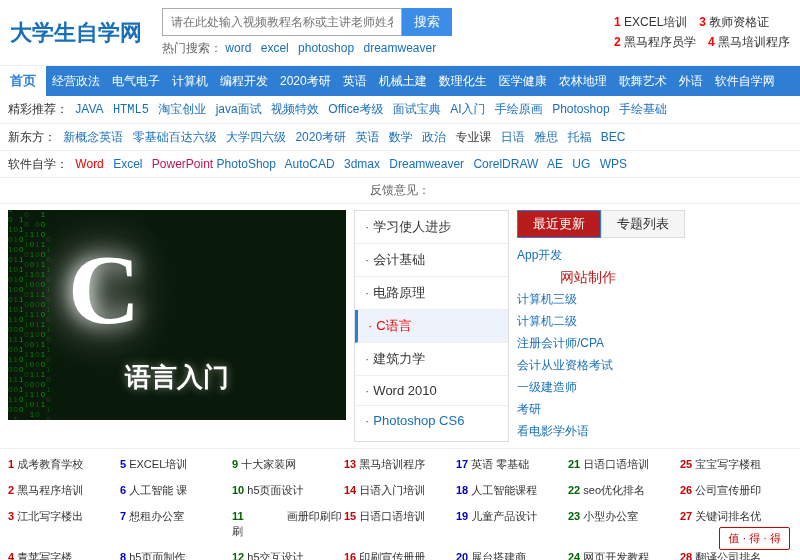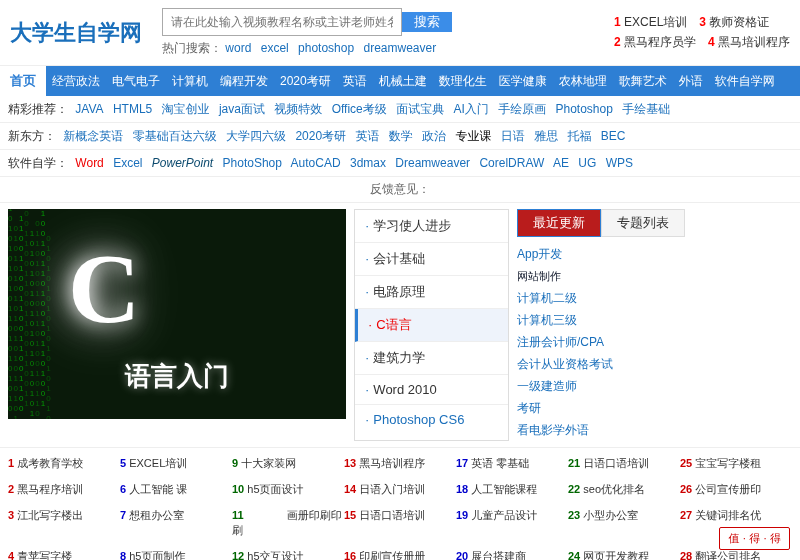--- a/index.html
+++ b/index.html
@@ -6,21 +6,21 @@
     body { font-family: SimSun, '宋体', Arial, sans-serif; font-size: 12px; background: #fff; width: 800px; overflow-x: hidden; }
   </style>
 </head>
 <body>
 
 <div style="display:flex;align-items:center;padding:8px 10px;background:#fff;border-bottom:1px solid #eee;">
   <div style="font-size:22px;font-weight:bold;color:#1a6fbb;margin-right:20px;white-space:nowrap;">大学生自学网</div>
   <div style="display:flex;flex-direction:column;flex:1;">
     <div style="display:flex;align-items:center;">
       <input style="width: 240px; height: 28px; border: 1px solid rgb(170, 170, 170); padding: 0px 8px; font-size: 12px; color: rgb(153, 153, 153);" placeholder="请在此处输入视频教程名称或主讲老师姓名">
-      <button style="height:20px;padding:0 12px;background:#3b8de8;color:#fff;border:none;cursor:pointer;font-size:13px;">搜索</button>
+      <button style="height:28px;padding:0 12px;background:#3b8de8;color:#fff;border:none;cursor:pointer;font-size:13px;">搜索</button>
     </div>
     <div style="font-size:12px;color:#666;margin-top:4px;">
       <span>热门搜索：</span>
       <a href="#" style="color:#1a6fbb;text-decoration:none;margin-right:6px;">word</a>
       <a href="#" style="color:#1a6fbb;text-decoration:none;margin-right:6px;">excel</a>
       <a href="#" style="color:#1a6fbb;text-decoration:none;margin-right:6px;">photoshop</a>
       <a href="#" style="color:#1a6fbb;text-decoration:none;margin-right:6px;">dreamweaver</a>
     </div>
   </div>
   <div style="font-size:12px;margin-left:10px;display:flex;flex-direction:column;gap:3px;white-space:nowrap;">
@@ -48,51 +48,51 @@
   <a href="#" style="color:#fff;text-decoration:none;padding:0 6px;line-height:30px;font-size:12px;">医学健康</a>
   <a href="#" style="color:#fff;text-decoration:none;padding:0 6px;line-height:30px;font-size:12px;">农林地理</a>
   <a href="#" style="color:#fff;text-decoration:none;padding:8px 6px;line-height:30px;font-size:12px;">歌舞艺术</a>
   <a href="#" style="color:#fff;text-decoration:none;padding:0 6px;line-height:30px;font-size:12px;">外语</a>
   <a href="#" style="color:#fff;text-decoration:none;padding:0 6px;line-height:30px;font-size:12px;">软件自学网</a>
 </div>
 
 <div style="background:#fff;padding:3px 8px;font-size:12px;line-height:20px;border-bottom:1px solid #eee;">
   <span style="color:#333;margin-right:4px;">精彩推荐：</span>
   <a href="#" style="color:#1a6fbb;text-decoration:none;margin-right:6px;">JAVA</a>
-  <a href="#" style="color:#1a6fbb;text-decoration:none;margin-right:6px;">HTML5</a>
+  <a href="#" style="color:#1a6fbb;text-decoration:none;margin-right:6px;font-family:Liberation Mono, monospace;">HTML5</a>
   <a href="#" style="color:#1a6fbb;text-decoration:none;margin-right:6px;">淘宝创业</a>
   <a href="#" style="color:#1a6fbb;text-decoration:none;margin-right:6px;">java面试</a>
   <a href="#" style="color:#1a6fbb;text-decoration:none;margin-right:6px;">视频特效</a>
   <a href="#" style="color:#1a6fbb;text-decoration:none;margin-right:6px;">Office考级</a>
   <a href="#" style="color:#1a6fbb;text-decoration:none;margin-right:6px;">面试宝典</a>
   <a href="#" style="color:#1a6fbb;text-decoration:none;margin-right:6px;">AI入门</a>
   <a href="#" style="color:#1a6fbb;text-decoration:none;margin-right:6px;">手绘原画</a>
   <a href="#" style="color:#1a6fbb;text-decoration:none;margin-right:6px;">Photoshop</a>
   <a href="#" style="color:#1a6fbb;text-decoration:none;margin-right:6px;">手绘基础</a>
 </div>
 <div style="background:#fff;padding:3px 8px;font-size:12px;line-height:20px;border-bottom:1px solid #eee;">
   <span style="color:#333;margin-right:4px;">新东方：</span>
   <a href="#" style="color:#1a6fbb;text-decoration:none;margin-right:6px;">新概念英语</a>
   <a href="#" style="color:#1a6fbb;text-decoration:none;margin-right:6px;">零基础百达六级</a>
   <a href="#" style="color:#1a6fbb;text-decoration:none;margin-right:6px;">大学四六级</a>
   <a href="#" style="color:#1a6fbb;text-decoration:none;margin-right:6px;">2020考研</a>
   <a href="#" style="color:#1a6fbb;text-decoration:none;margin-right:6px;">英语</a>
   <a href="#" style="color:#1a6fbb;text-decoration:none;margin-right:6px;">数学</a>
   <a href="#" style="color:#1a6fbb;text-decoration:none;margin-right:6px;">政治</a>
-  <a href="#" style="color:#000000;text-decoration:none;margin-right:6px;">专业课</a>
+  <a href="#" style="color:#404040;text-decoration:none;margin-right:6px;">专业课</a>
   <a href="#" style="color:#1a6fbb;text-decoration:none;margin-right:6px;">日语</a>
   <a href="#" style="color:#1a6fbb;text-decoration:none;margin-right:6px;">雅思</a>
   <a href="#" style="color:#1a6fbb;text-decoration:none;margin-right:6px;">托福</a>
   <a href="#" style="color:#1a6fbb;text-decoration:none;margin-right:6px;">BEC</a>
 </div>
 <div style="background:#fff;padding:3px 8px;font-size:12px;line-height:20px;border-bottom:1px solid #eee;">
   <span style="color:#333;margin-right:4px;">软件自学：</span>
   <a href="#" style="color:#e00;text-decoration:none;margin-right:6px;">Word</a>
   <a href="#" style="color:#1a6fbb;text-decoration:none;margin-right:6px;">Excel</a>
-  <a href="#" style="color:#0c4a6e;text-decoration:none;margin-right:6px;font-style:italic;">PowerPoint</a>
+  <a href="#" style="color:#be185d;text-decoration:none;">PowerPoint</a>
   <a href="#" style="color:#1a6fbb;text-decoration:none;margin-right:6px;">PhotoShop</a>
   <a href="#" style="color:#1a6fbb;text-decoration:none;margin-right:6px;">AutoCAD</a>
   <a href="#" style="color:#1a6fbb;text-decoration:none;margin-right:6px;">3dmax</a>
   <a href="#" style="color:#1a6fbb;text-decoration:none;margin-right:6px;">Dreamweaver</a>
   <a href="#" style="color:#1a6fbb;text-decoration:none;margin-right:6px;">CorelDRAW</a>
   <a href="#" style="color:#1a6fbb;text-decoration:none;margin-right:6px;">AE</a>
   <a href="#" style="color:#1a6fbb;text-decoration:none;margin-right:6px;">UG</a>
   <a href="#" style="color:#1a6fbb;text-decoration:none;margin-right:6px;">WPS</a>
 </div>
 
@@ -297,23 +297,23 @@
     <a href="#" style="display:block;padding:7px 10px;font-size:13px;color:#1a6fbb;text-decoration:none;"><span style="color:#1a6fbb;margin-right:4px;">·</span>Photoshop CS6</a>
   </div>
 
   <div style="flex:1;">
     <div style="display:flex;margin-bottom:6px;">
       <div style="padding:4px 15px;font-size:13px;cursor:pointer;background:#b91c1c;color:#fff;border:1px solid #2e7fd4;">最近更新</div>
       <div style="padding:4px 15px;font-size:13px;cursor:pointer;background:#f5f5f5;color:#333;border:1px solid #ddd;">专题列表</div>
     </div>
     <div>
       <a href="#" style="display:block;color:#1a6fbb;text-decoration:none;font-size:12px;line-height:22px;">App开发</a>
-      <a href="#" style="display:block;color:#0f172a;text-decoration:none;font-size:11px;line-height:22px;">网站制作</a>
+      <a href="#" style="display:block;color:#b91c1c;text-decoration:none;font-size:14px;line-height:22px;margin-left:43px;">网站制作</a>
+      <a href="#" style="display:block;color:#1a6fbb;text-decoration:none;font-size:12px;line-height:22px;">计算机三级</a>
       <a href="#" style="display:block;color:#1a6fbb;text-decoration:none;font-size:12px;line-height:22px;">计算机二级</a>
-      <a href="#" style="display:block;color:#1a6fbb;text-decoration:none;font-size:12px;line-height:22px;">计算机三级</a>
       <a href="#" style="display:block;color:#1a6fbb;text-decoration:none;font-size:12px;line-height:22px;">注册会计师/CPA</a>
       <a href="#" style="display:block;color:#1a6fbb;text-decoration:none;font-size:12px;line-height:22px;">会计从业资格考试</a>
       <a href="#" style="display:block;color:#1a6fbb;text-decoration:none;font-size:12px;line-height:22px;">一级建造师</a>
       <a href="#" style="display:block;color:#1a6fbb;text-decoration:none;font-size:12px;line-height:22px;">考研</a>
       <a href="#" style="display:block;color:#1a6fbb;text-decoration:none;font-size:12px;line-height:22px;">看电影学外语</a>
     </div>
   </div>
 </div>
 
 <div style="padding:6px 8px;border-top:1px solid #eee;font-size:11px;">

